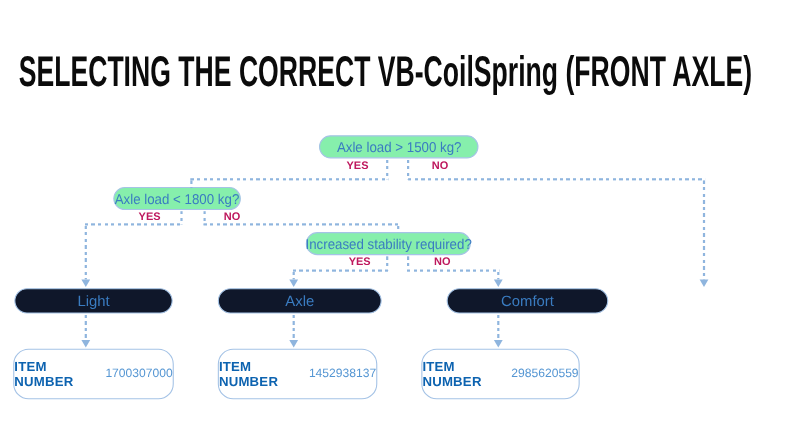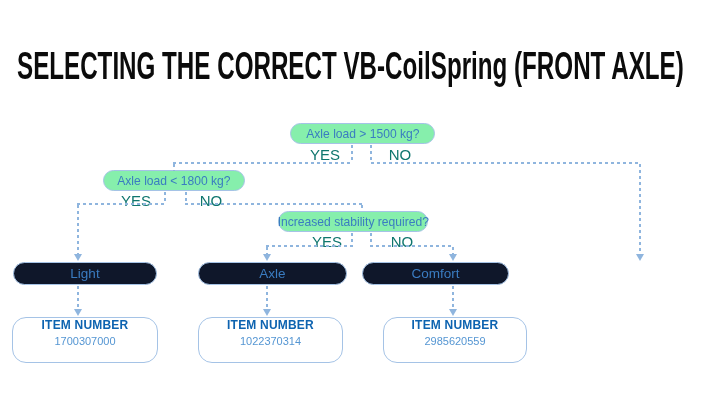--- a/index.html
+++ b/index.html
@@ -22,27 +22,27 @@
   .q-box>span{display:inline-block;white-space:nowrap;transform:scaleX(0.93);}
   .pill{
     position:absolute;box-sizing:border-box;background:#0f172a;
     border:1.5px solid #a5c3e6;border-radius:12px;
     display:flex;align-items:center;justify-content:center;
     color:#3a7cc1;font-size:13.5px;height:23px;
   }
   .item-box{
     position:absolute;box-sizing:border-box;background:#fff;
     border:1.5px solid #a5c3e6;border-radius:14px;height:46px;
-    display:flex;flex-direction:column;align-items:center;gap:3px;
+    display:flex;flex-direction:row;align-items:center;justify-content:center;gap:3px;
   }
   .item-label{font-size:12px;font-weight:bold;color:#0d63b0;letter-spacing:0.2px;}
   .item-number{font-size:11px;color:#5596d3;}
   .yn{
     position:absolute;width:50px;text-align:center;
-    font-size:15px;font-weight:normal;color:#0f766e;
+    font-size:10px;font-weight:bold;color:#be185d;
   }
   .h-line{
     position:absolute;height:2px;
     background:repeating-linear-gradient(to right,#8fb5de 0 3px,transparent 3px 6px);
   }
   .v-line{
     position:absolute;width:2px;
     background:repeating-linear-gradient(to bottom,#8fb5de 0 3px,transparent 3px 6px);
   }
   .arr{
@@ -57,21 +57,21 @@
 <div class="stage">
 
   <h1 class="title">SELECTING THE CORRECT VB-CoilSpring (FRONT AXLE)</h1>
 
   <div class="q-box" style="left:290px;top:123px;width:145px;height:21px">
     <span>Axle load &gt; 1500 kg?</span>
   </div>
   <div class="yn" style="left:300px;top:146px">YES</div>
   <div class="yn" style="left:375px;top:146px">NO</div>
 
-  <div class="q-box" style="left:103px;top:170px;width:142px;height:21px">
+  <div class="q-box" style="left:103px;top:170px;width:116px;height:21px">
     <span>Axle load &lt; 1800 kg?</span>
   </div>
   <div class="yn" style="left:111px;top:192px">YES</div>
   <div class="yn" style="left:186px;top:192px">NO</div>
 
   <div class="q-box" style="left:278px;top:211px;width:150px;height:21px">
     <span>Increased stability required?</span>
   </div>
   <div class="yn" style="left:302px;top:233px">YES</div>
   <div class="yn" style="left:377px;top:233px">NO</div>
@@ -116,30 +116,30 @@
     <div class="v-line" style="left:452px;top:286px;height:23px"></div>
     <div class="arr" style="left:449px;top:309px"></div>
   </div>
 
   <div class="pill" style="left:13px;top:262px;width:144px">
     <span>Light</span>
   </div>
   <div class="pill" style="left:198px;top:262px;width:149px">
     <span>Axle</span>
   </div>
-  <div class="pill" style="left:362px;top:262px;width:147px">
+  <div class="pill" style="left:406px;top:262px;width:147px">
     <span>Comfort</span>
   </div>
 
   <div class="item-box" style="left:12px;top:317px;width:146px">
     <div class="item-label">ITEM NUMBER</div>
     <div class="item-number">1700307000</div>
   </div>
   <div class="item-box" style="left:198px;top:317px;width:145px">
     <div class="item-label">ITEM NUMBER</div>
-    <div class="item-number">1022370314</div>
+    <div class="item-number">1452938137</div>
   </div>
   <div class="item-box" style="left:383px;top:317px;width:144px">
     <div class="item-label">ITEM NUMBER</div>
     <div class="item-number">2985620559</div>
   </div>
 
 </div>
 
 </body></html>

